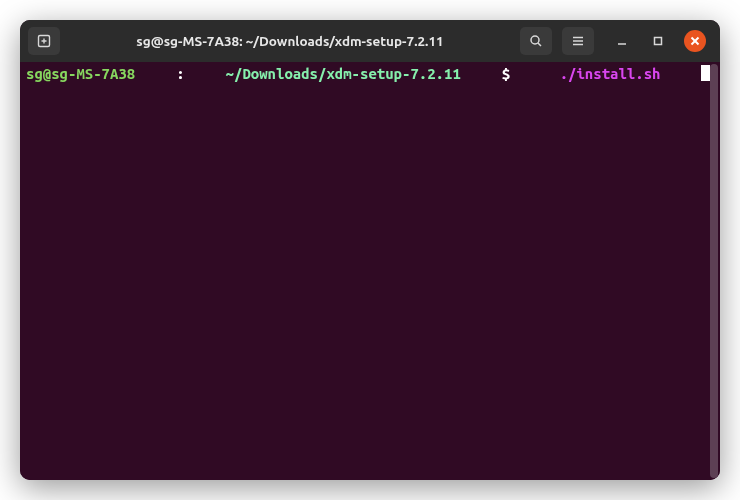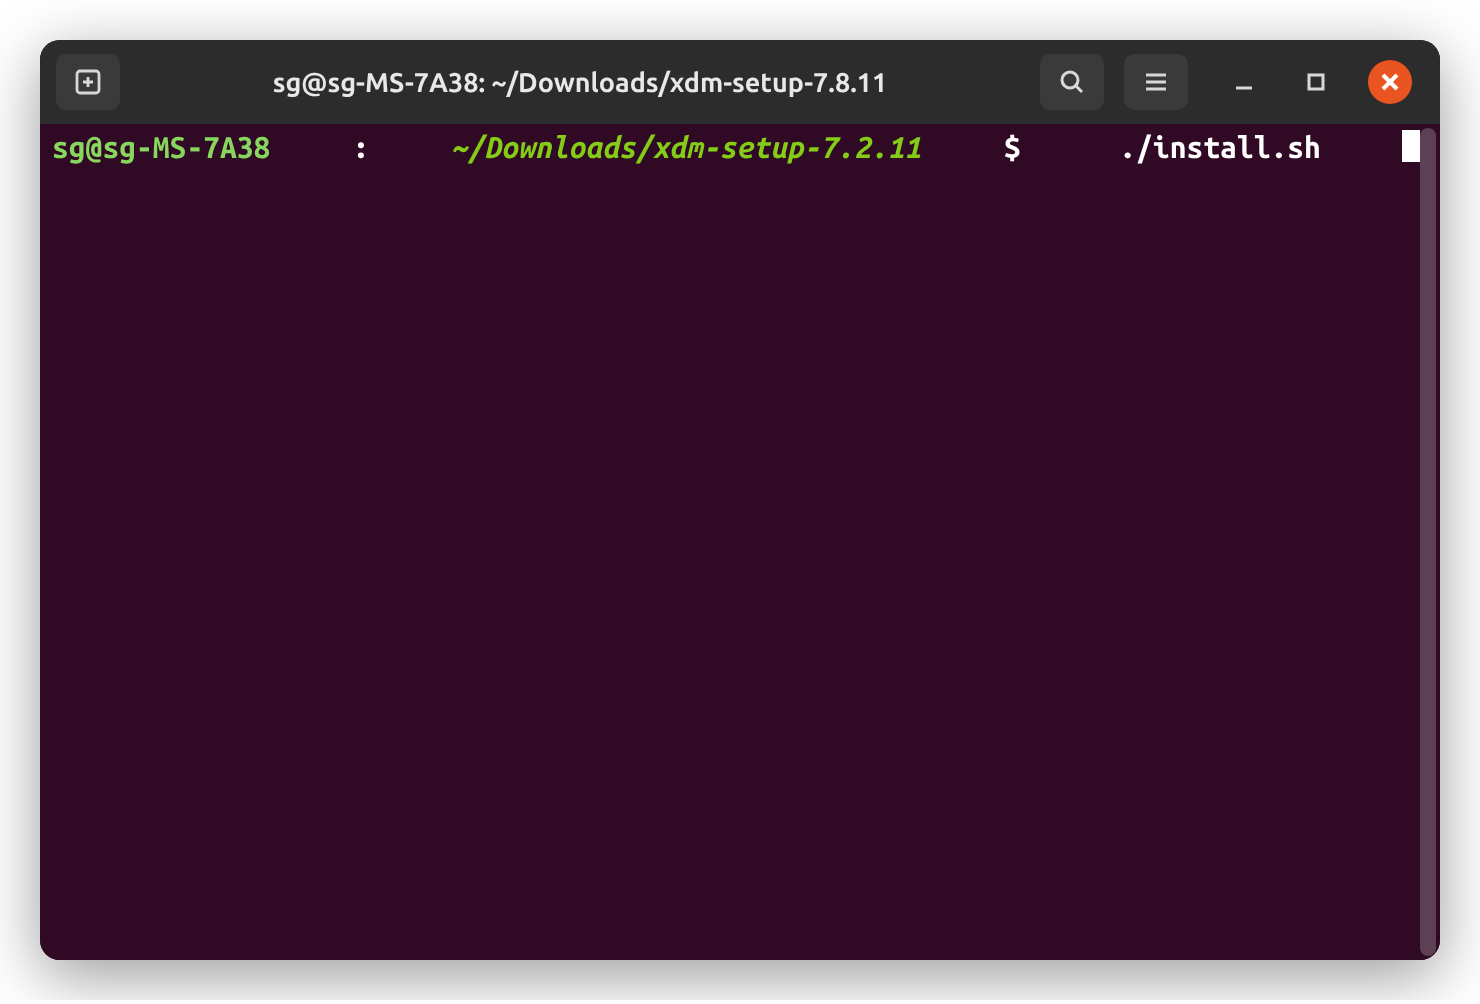--- a/index.html
+++ b/index.html
@@ -120,28 +120,27 @@
       flex-wrap: nowrap;
       gap: 41px;
     }
     .prompt-userhost {
       color: #87d75f;
     }
     .prompt-colon {
       color: #ffffff;
     }
     .prompt-path {
-      color: #84cc16;
-      font-style: italic;
+      color: #86efac;
     }
     .prompt-dollar {
       color: #ffffff;
     }
     .prompt-command {
-      color: #ffffff;
+      color: #d946ef;
     }
     .cursor {
       display: inline-block;
       width: 9px;
       height: 16px;
       background: #ffffff;
       vertical-align: text-bottom;
       margin-bottom: 1px;
     }
     .scrollbar {
@@ -167,21 +166,21 @@
   <div class="titlebar">
     <div class="titlebar-left">
       <div class="icon-btn">
         <svg viewBox="0 0 16 16">
           <rect x="2.5" y="2.5" width="11" height="11" rx="1.5" fill="none" stroke="#d8d8d8" stroke-width="1.4"></rect>
           <line x1="8" y1="5.5" x2="8" y2="10.5" stroke="#d8d8d8" stroke-width="1.4"></line>
           <line x1="5.5" y1="8" x2="10.5" y2="8" stroke="#d8d8d8" stroke-width="1.4"></line>
         </svg>
       </div>
     </div>
-    <div class="title">sg@sg-MS-7A38: ~/Downloads/xdm-setup-7.8.11</div>
+    <div class="title">sg@sg-MS-7A38: ~/Downloads/xdm-setup-7.2.11</div>
     <div class="titlebar-right">
       <div class="icon-btn">
         <svg viewBox="0 0 16 16">
           <circle cx="7" cy="7" r="4" fill="none" stroke="#d8d8d8" stroke-width="1.5"></circle>
           <line x1="10" y1="10" x2="13" y2="13" stroke="#d8d8d8" stroke-width="1.5"></line>
         </svg>
       </div>
       <div class="icon-btn">
         <svg viewBox="0 0 16 16">
           <line x1="3" y1="4.5" x2="13" y2="4.5" stroke="#d8d8d8" stroke-width="1.5"></line>

